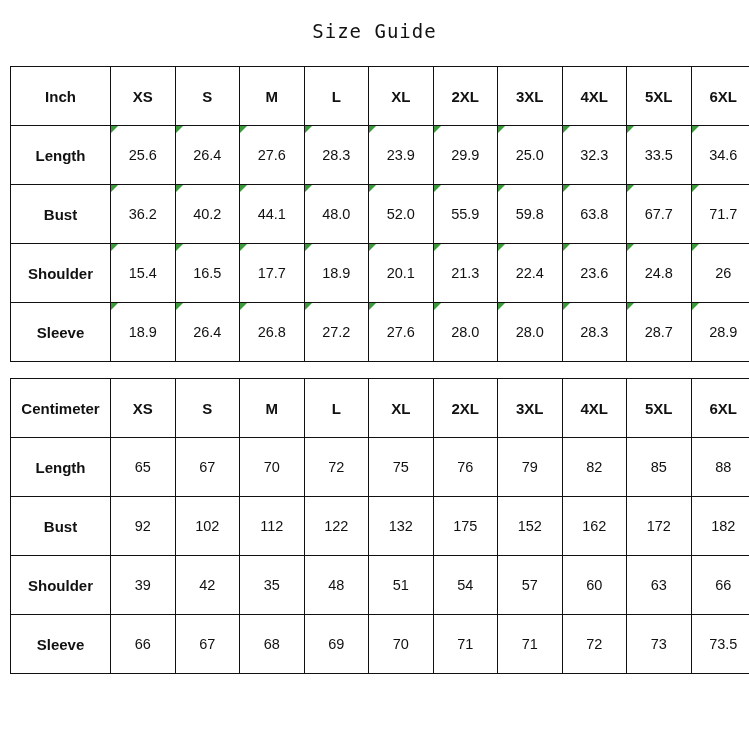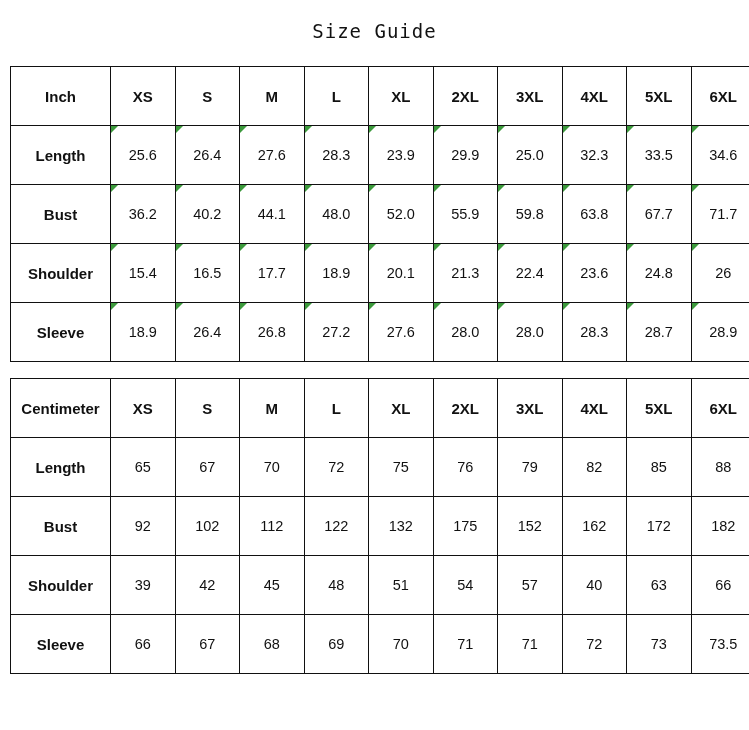--- a/index.html
+++ b/index.html
@@ -235,26 +235,26 @@
           <td>175</td>
           <td>152</td>
           <td>162</td>
           <td>172</td>
           <td>182</td>
         </tr>
         <tr>
           <td class="row-head">Shoulder</td>
           <td>39</td>
           <td>42</td>
-          <td>45</td>
+          <td>35</td>
           <td>48</td>
           <td>51</td>
           <td>54</td>
           <td>57</td>
-          <td>40</td>
+          <td>60</td>
           <td>63</td>
           <td>66</td>
         </tr>
         <tr>
           <td class="row-head">Sleeve</td>
           <td>66</td>
           <td>67</td>
           <td>68</td>
           <td>69</td>
           <td>70</td>

